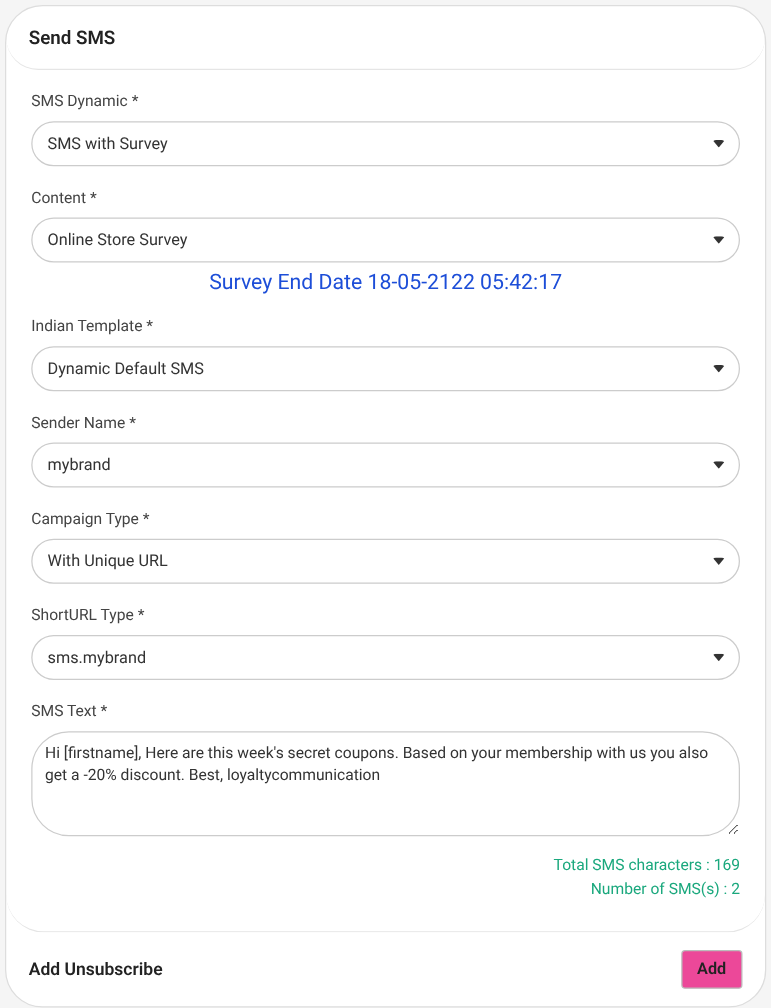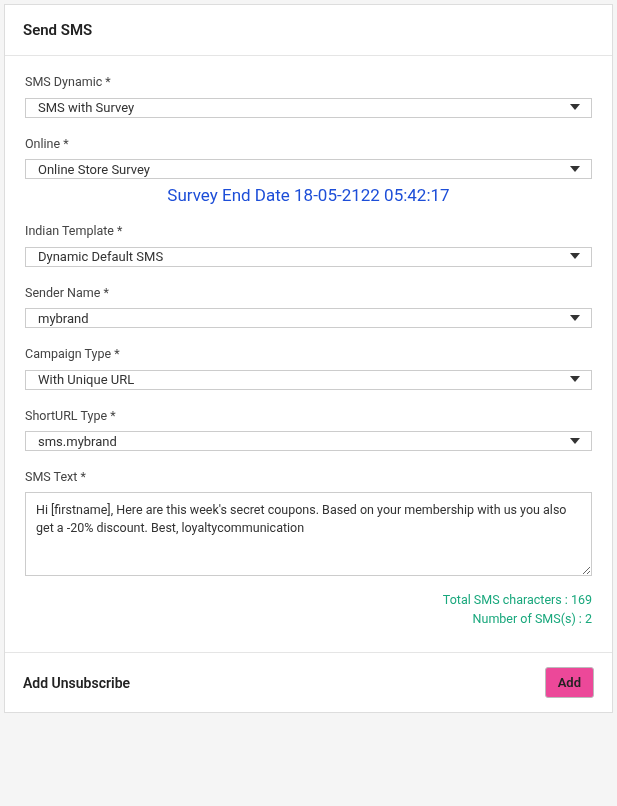--- a/index.html
+++ b/index.html
@@ -1,18 +1,19 @@
 <!DOCTYPE html>
 <html><head>
   <meta charset="utf-8">
   <style>
     * {
       box-sizing: border-box;
       margin: 0;
       padding: 0;
+      border-radius: 30px;
     }
     body {
       font-family: -apple-system, BlinkMacSystemFont, "Segoe UI", Roboto, Arial, sans-serif;
       background: #f5f5f5;
       padding: 4px;
     }
     .panel {
       background: #fff;
       border: 1px solid #ddd;
       width: 609px;
@@ -42,21 +43,21 @@
       font-size: 12.5px;
       color: #444;
       margin-bottom: 8px;
     }
     .select-wrap {
       position: relative;
       width: 100%;
     }
     .select-input {
       width: 100%;
-      height: 20px;
+      height: 36px;
       border: 1px solid #ccc;
       background: #fff;
       padding: 0 24px 0 12px;
       font-size: 13px;
       color: #333;
       appearance: none;
       -webkit-appearance: none;
       cursor: pointer;
       font-family: inherit;
     }
@@ -134,21 +135,21 @@
 
     <div class="field">
       <label class="field-label">SMS Dynamic *</label>
       <div class="select-wrap">
         <input class="select-input" type="text" readonly="" value="SMS with Survey" style="">
         <span class="select-caret"></span>
       </div>
     </div>
 
     <div class="field">
-      <label class="field-label">Online *</label>
+      <label class="field-label">Content *</label>
       <div class="select-wrap">
         <input class="select-input" type="text" readonly="" value="Online Store Survey" style="">
         <span class="select-caret"></span>
       </div>
       <div class="helper-right">Survey End Date 18-05-2122 05:42:17</div>
     </div>
 
     <div class="field">
       <label class="field-label">Indian Template *</label>
       <div class="select-wrap">

